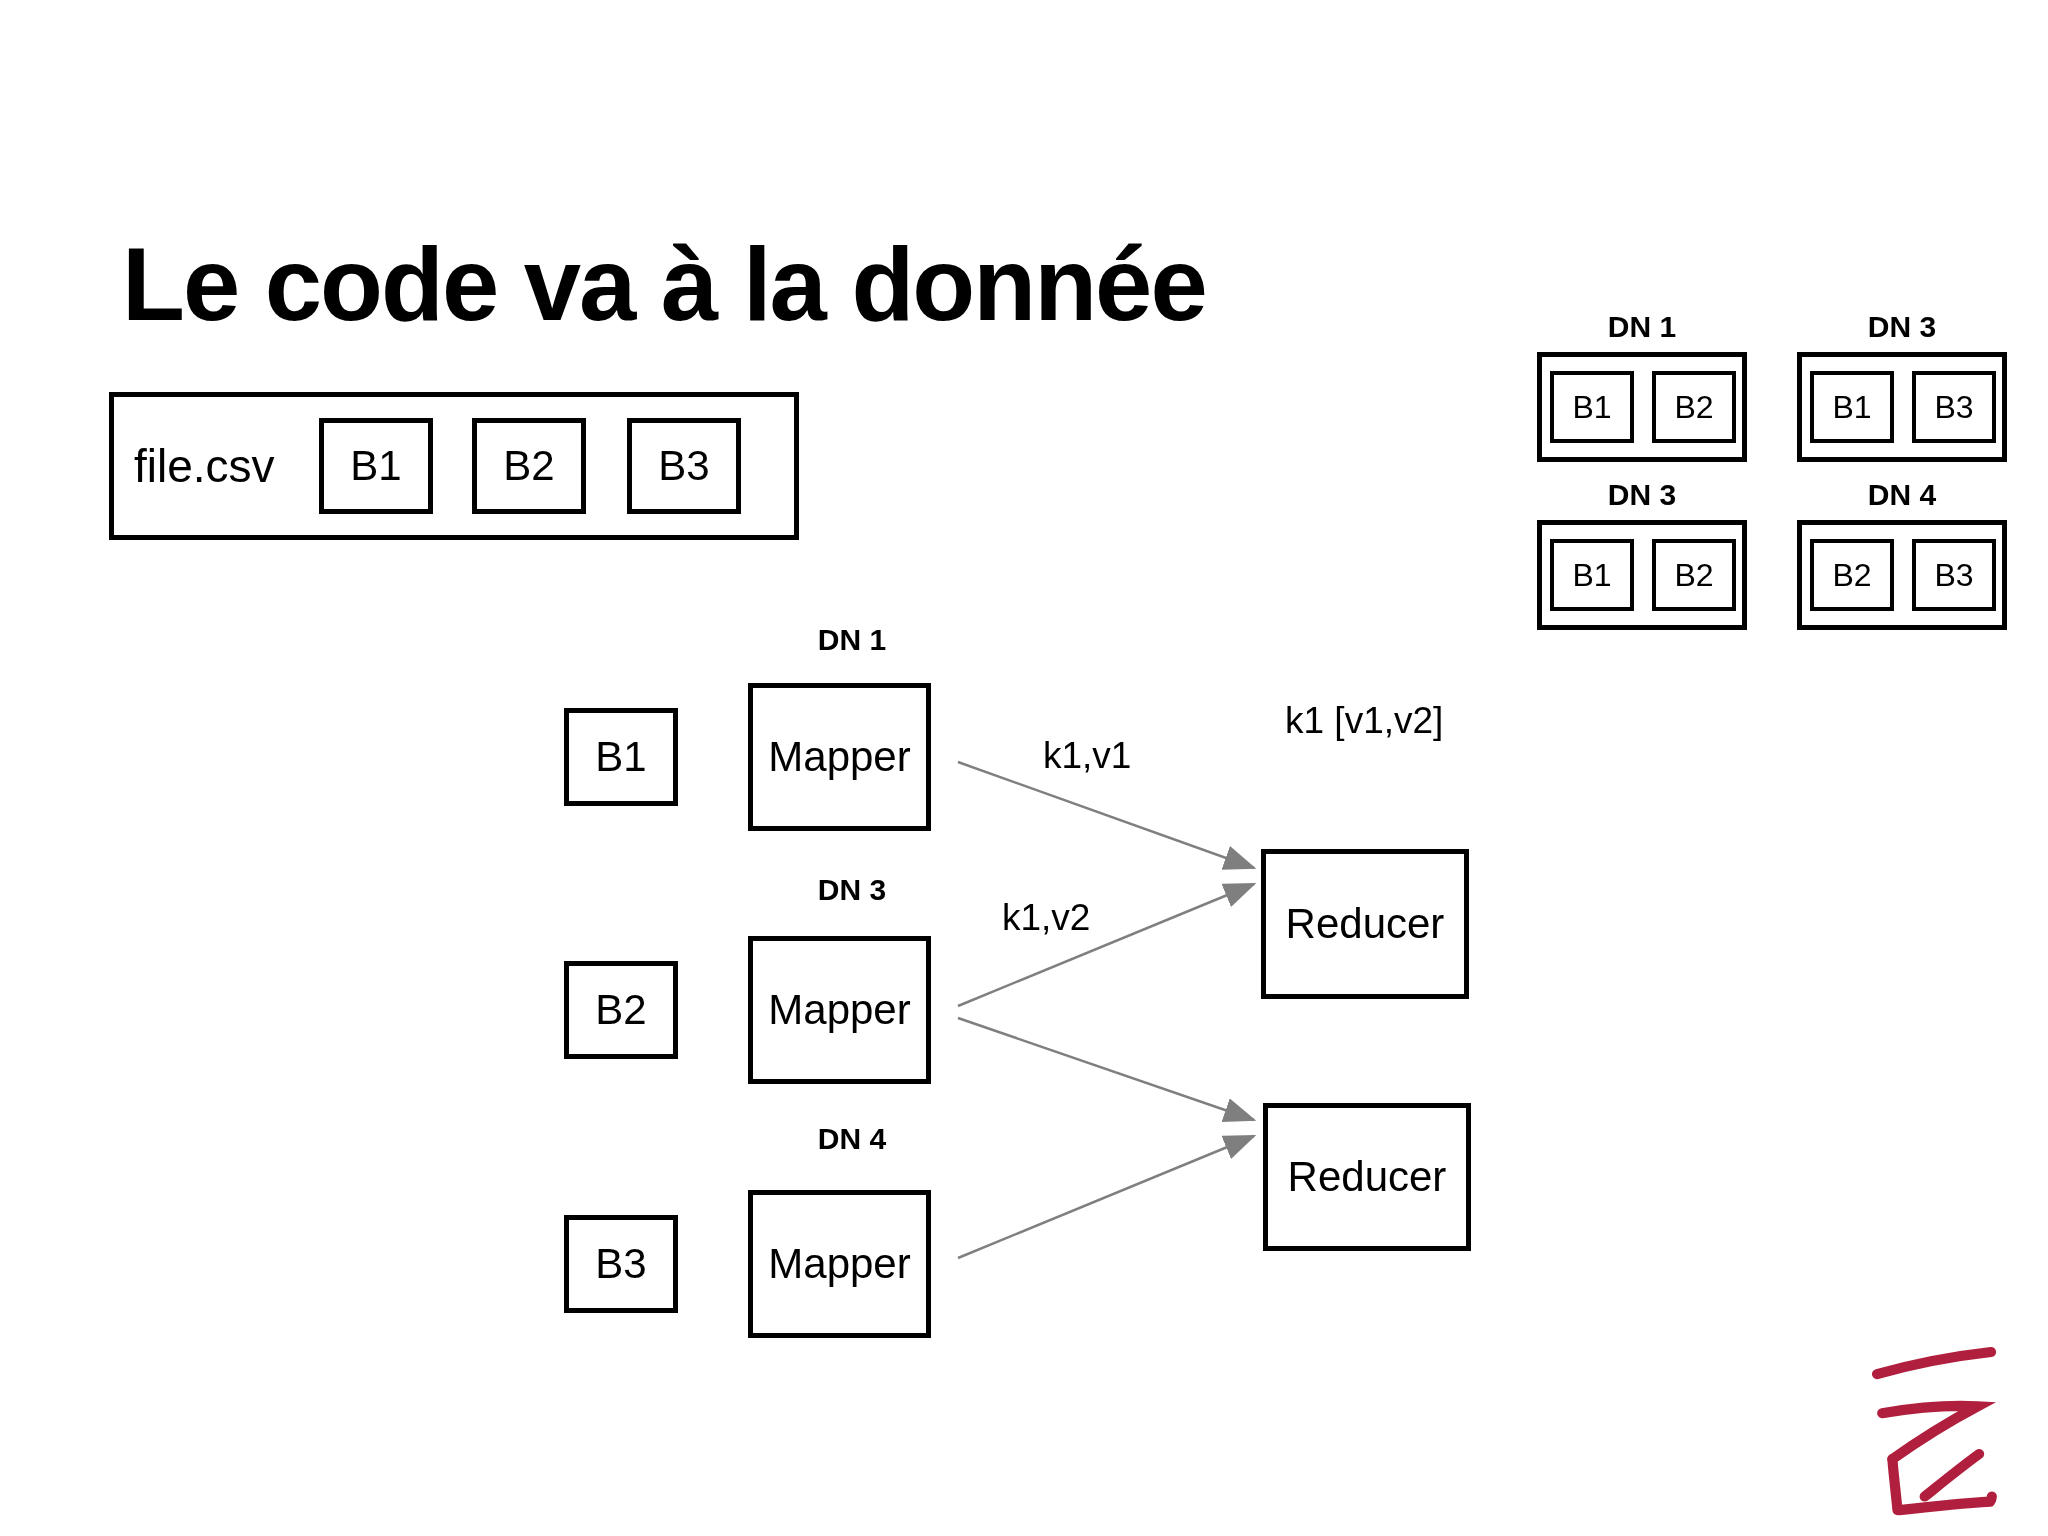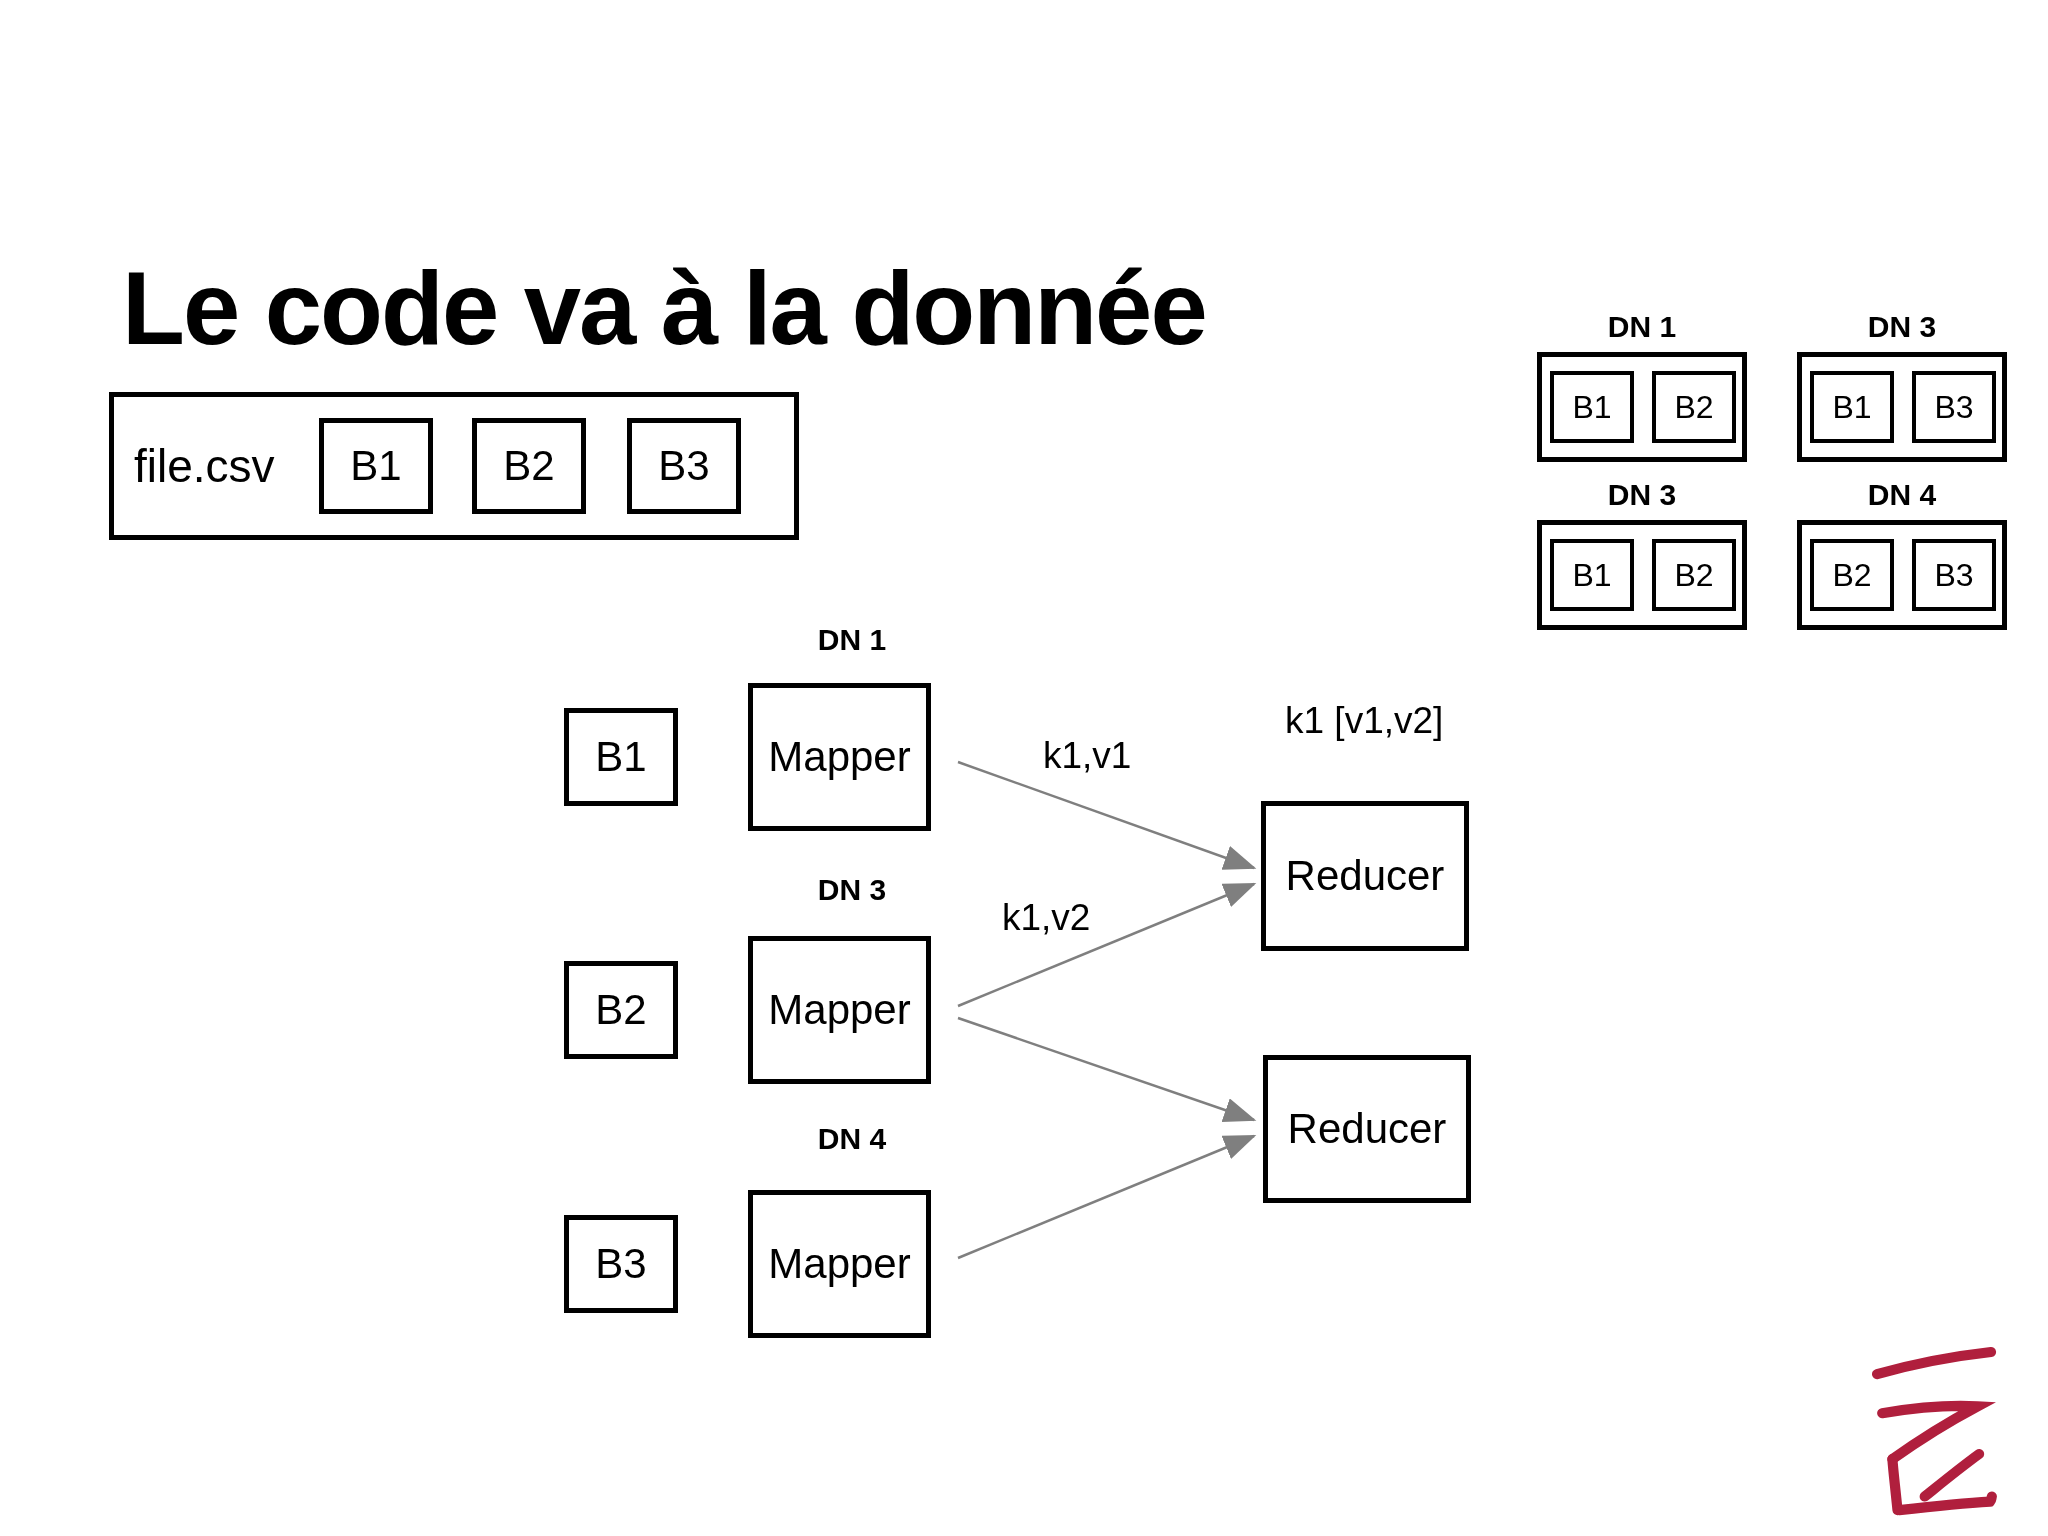--- a/index.html
+++ b/index.html
@@ -8,21 +8,21 @@
     background: #ffffff;
     position: relative;
     overflow: hidden;
     font-family: "Liberation Sans", sans-serif;
     color: #000;
   }
 
   
   .slide-title {
     position: absolute;
-    left: 122px; top: 188px;
+    left: 122px; top: 164px;
     font-size: 103px;
     font-weight: bold;
     line-height: 1;
     letter-spacing: -2px;
     white-space: nowrap;
   }
 
   
   .box {
     position: absolute;
@@ -55,21 +55,21 @@
     box-sizing: border-box; border: 4px solid #000;
     display: flex; align-items: center; justify-content: center;
     font-size: 32px;
   }
   .dn-block.b0 { left: 8px; }
   .dn-block.b1 { left: 110px; }
 
   
   .in-block { width: 114px; height: 98px; font-size: 42px; left: 564px; }
   .mapper-box { left: 748px; width: 183px; height: 148px; font-size: 42px; }
-  .reducer-box { width: 208px; font-size: 42px; }
+  .reducer-box { width: 208px; font-size: 42px; margin-top: 48px; }
   .flow-dn-label {
     position: absolute; left: 748px; width: 208px;
     text-align: center; font-size: 30px; font-weight: bold; line-height: 36px;
   }
   .edge-label { position: absolute; font-size: 37px; white-space: nowrap; }
 
   .arrow-layer { position: absolute; left: 0; top: 0; pointer-events: none; }
   .logo { position: absolute; left: 1872px; top: 1338px; }
 </style>
 </head>

